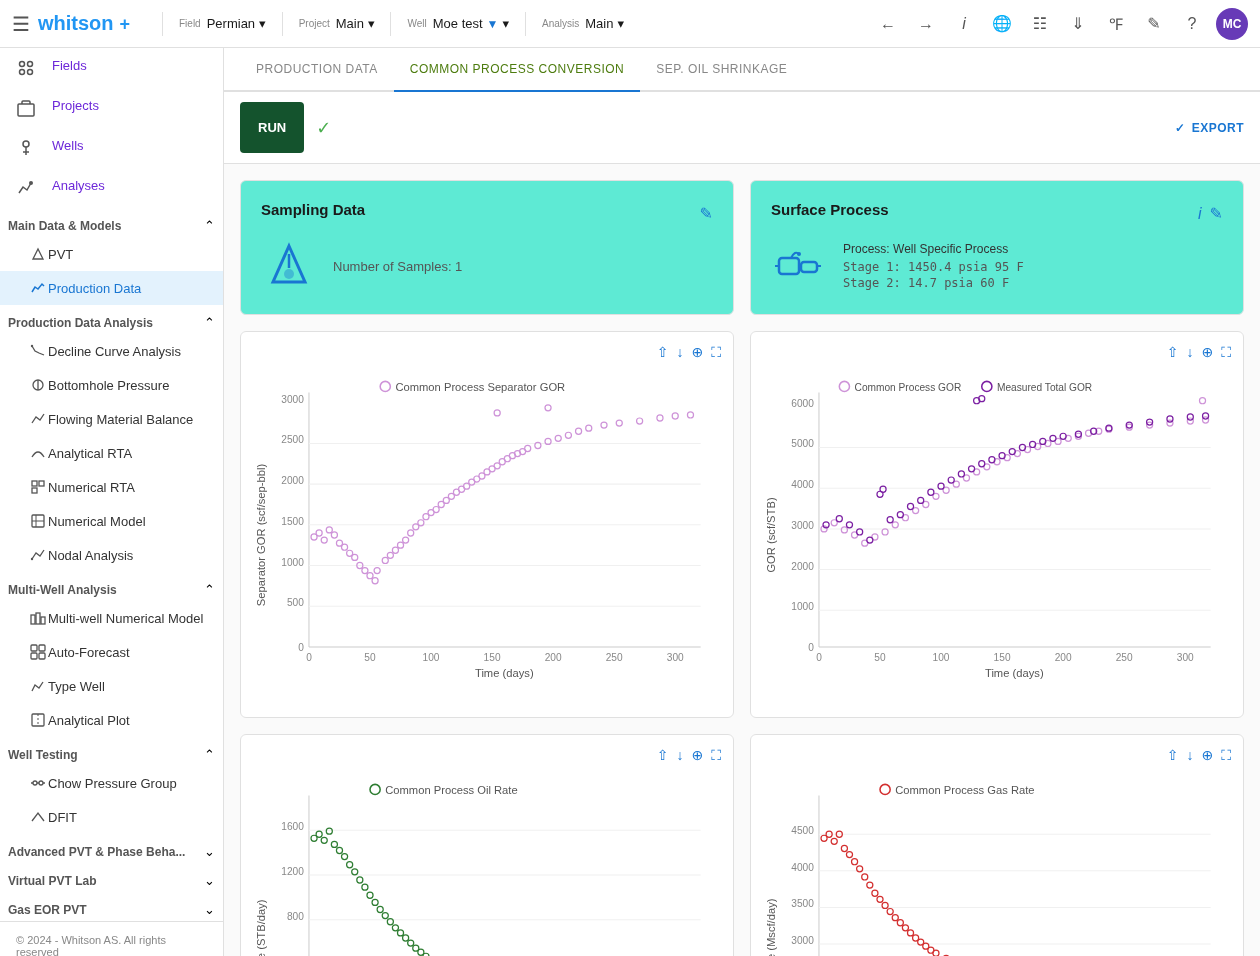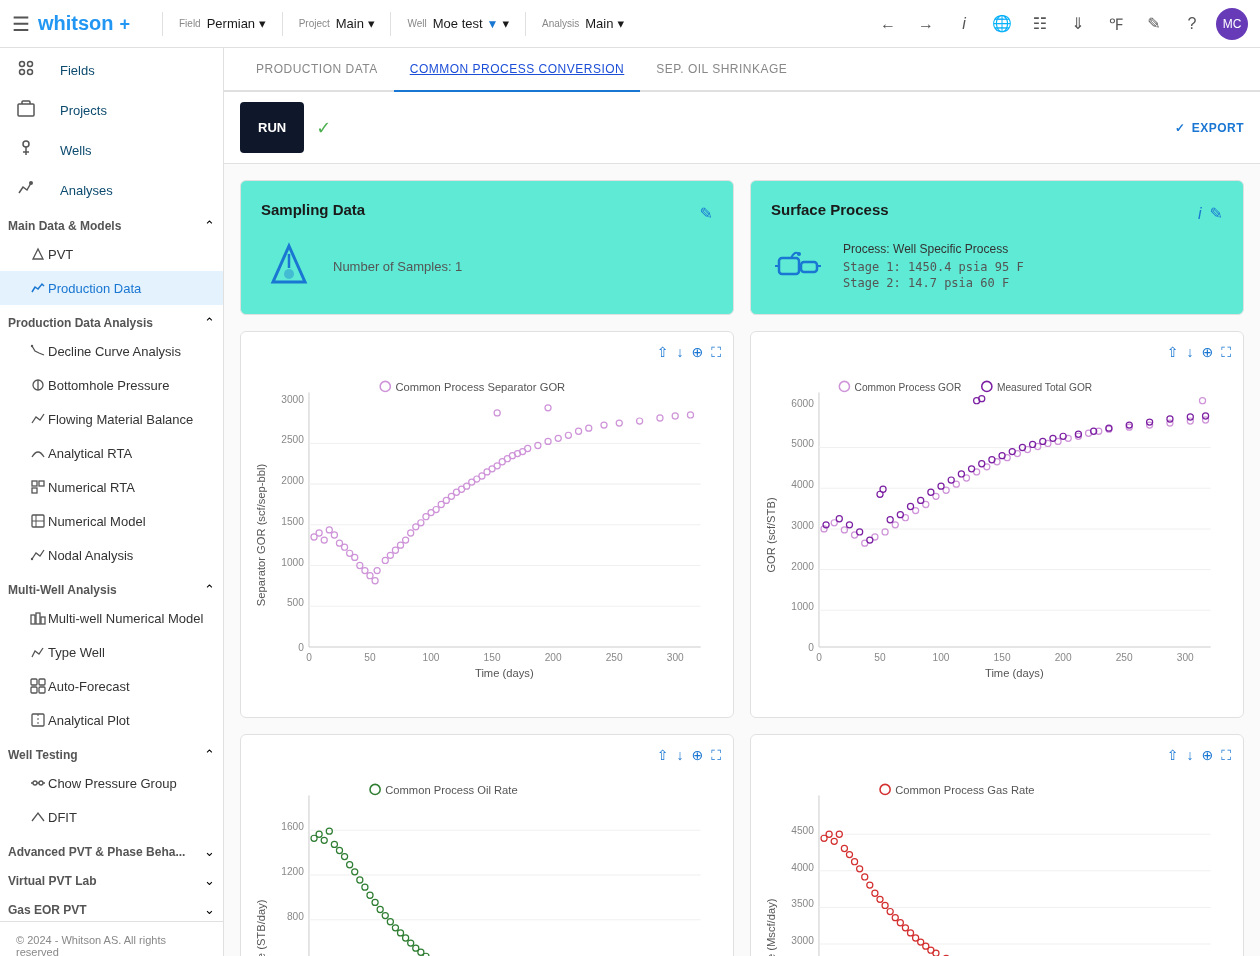--- a/index.html
+++ b/index.html
@@ -8,46 +8,46 @@
     
     .topbar { display: flex; align-items: center; height: 48px; background: #fff; border-bottom: 1px solid #e0e0e0; padding: 0 12px; gap: 8px; flex-shrink: 0; }
     .topbar-logo { display: flex; align-items: flex-end; gap: 6px; font-size: 20px; font-weight: bold; color: #1a1a1a; margin-right: 16px; }
     .topbar-logo span { color: #2196F3; }
     .topbar-field-group { display: flex; align-items: center; gap: 4px; }
     .topbar-label { font-size: 10px; color: #888; margin-right: 2px; }
     .topbar-select { border: none; font-size: 13px; color: #1a1a1a; cursor: pointer; background: transparent; display: flex; align-items: center; gap: 4px; }
     .topbar-divider { width: 1px; height: 24px; background: #e0e0e0; margin: 0 8px; }
     .topbar-actions { margin-left: auto; display: flex; align-items: center; gap: 10px; }
     .topbar-icon { width: 28px; height: 28px; display: flex; align-items: center; justify-content: center; cursor: pointer; color: #555; font-size: 16px; border-radius: 4px; }
-    .avatar { width: 32px; height: 32px; border-radius: 50%; background: #673AB7; color: white; display: flex; align-items: center; justify-content: center; font-size: 12px; font-weight: normal; }
+    .avatar { width: 32px; height: 32px; border-radius: 50%; background: #673AB7; color: white; display: flex; align-items: center; justify-content: center; font-size: 12px; font-weight: bold; }
 
     
     .main-layout { display: flex; flex: 1; overflow: hidden; }
 
     
     .sidebar { width: 224px; background: #fff; border-right: 1px solid #e0e0e0; display: flex; flex-direction: column; overflow-y: auto; flex-shrink: 0; }
-    .sidebar-nav-item { display: flex; align-items: flex-end; gap: 24px; padding: 10px 16px; cursor: pointer; color: #0c4a6e; font-size: 13px; }
+    .sidebar-nav-item { display: flex; align-items: flex-start; gap: 16px; padding: 10px 16px; cursor: pointer; color: #6d28d9; font-size: 13px; }
     .sidebar-nav-icon { width: 20px; height: 20px; display: flex; align-items: center; justify-content: center; flex-shrink: 0; }
     .sidebar-section-header { display: flex; align-items: center; justify-content: space-between; padding: 10px 8px 4px; cursor: pointer; }
     .sidebar-section-title { font-size: 12px; font-weight: 600; color: #555; text-transform: none; }
     .sidebar-sub-item { display: flex; align-items: center; padding: 7px 16px 7px 28px; cursor: pointer; color: #333; font-size: 13px; }
     .sidebar-sub-item.active { color: #1976D2; background: #e3f2fd; }
     .sidebar-footer { padding: 12px 16px; font-size: 11px; color: #888; border-top: 1px solid #e0e0e0; margin-top: auto; }
 
     
     .content { flex: 1; display: flex; flex-direction: column; overflow: hidden; background: #fafafa; }
 
     
     .tabs { display: flex; background: #fff; border-bottom: 2px solid #e0e0e0; padding: 0 16px; flex-shrink: 0; }
     .tab { padding: 14px 16px; font-size: 12px; font-weight: 500; cursor: pointer; color: #888; letter-spacing: 0.5px; text-transform: uppercase; border-bottom: 2px solid transparent; margin-bottom: -2px; }
-    .tab.active { color: #1d4ed8; border-bottom-color: #1976D2; text-decoration: underline; }
+    .tab.active { color: #4d7c0f; border-bottom-color: #1976D2; }
 
     
     .toolbar { display: flex; align-items: center; padding: 10px 16px; background: #fff; border-bottom: 1px solid #e0e0e0; gap: 12px; flex-shrink: 0; }
-    .btn-run { background: #0f172a; color: white; border: none; padding: 18px 18px; border-radius: 4px; font-size: 13px; font-weight: 600; cursor: pointer; }
+    .btn-run { background: #14532d; color: white; border: none; padding: 18px 18px; border-radius: 4px; font-size: 13px; font-weight: 600; cursor: pointer; }
     .check-icon { color: #4CAF50; font-size: 18px; }
     .export-btn { margin-left: auto; display: flex; align-items: center; gap: 6px; color: #1976D2; font-size: 12px; font-weight: 600; cursor: pointer; letter-spacing: 0.5px; }
 
     
     .main-scroll { flex: 1; overflow-y: auto; padding: 16px; }
 
     
     .info-cards { display: flex; gap: 16px; margin-bottom: 16px; }
     .info-card { flex: 1; background: #5eead4; border: 1px solid #e0e0e0; border-radius: 6px; padding: 20px; display: flex; align-items: center; gap: 16px; }
     .info-card-icon { width: 56px; height: 56px; display: flex; align-items: center; justify-content: center; flex-shrink: 0; }
@@ -270,35 +270,35 @@
             <rect x="1" y="5" width="4" height="9" fill="none" stroke="#555" stroke-width="1.3"></rect>
             <rect x="6" y="3" width="4" height="11" fill="none" stroke="#555" stroke-width="1.3"></rect>
             <rect x="11" y="7" width="4" height="7" fill="none" stroke="#555" stroke-width="1.3"></rect>
           </svg>
       </div>
       <span>Multi-well Numerical Model</span>
     </div>
     <div class="sidebar-sub-item">
       <div class="sidebar-nav-icon">
         <svg width="16" height="16" viewBox="0 0 16 16">
-            <polyline points="2,13 5,7 9,10 13,4" fill="none" stroke="#555" stroke-width="1.3"></polyline>
-          </svg>
-      </div>
-      <span>Type Well</span>
-    </div>
-    <div class="sidebar-sub-item">
-      <div class="sidebar-nav-icon">
-        <svg width="16" height="16" viewBox="0 0 16 16">
             <rect x="1" y="1" width="6" height="6" rx="1" fill="none" stroke="#555" stroke-width="1.3"></rect>
             <rect x="9" y="1" width="6" height="6" rx="1" fill="none" stroke="#555" stroke-width="1.3"></rect>
             <rect x="1" y="9" width="6" height="6" rx="1" fill="none" stroke="#555" stroke-width="1.3"></rect>
             <rect x="9" y="9" width="6" height="6" rx="1" fill="none" stroke="#555" stroke-width="1.3"></rect>
           </svg>
       </div>
       <span>Auto-Forecast</span>
+    </div>
+    <div class="sidebar-sub-item">
+      <div class="sidebar-nav-icon">
+        <svg width="16" height="16" viewBox="0 0 16 16">
+            <polyline points="2,13 5,7 9,10 13,4" fill="none" stroke="#555" stroke-width="1.3"></polyline>
+          </svg>
+      </div>
+      <span>Type Well</span>
     </div>
     <div class="sidebar-sub-item">
       <div class="sidebar-nav-icon">
         <svg width="16" height="16" viewBox="0 0 16 16">
             <rect x="2" y="2" width="12" height="12" rx="1" fill="none" stroke="#555" stroke-width="1.3"></rect>
             <line x1="8" y1="2" x2="8" y2="14" stroke="#555" stroke-width="1" stroke-dasharray="2"></line>
           </svg>
       </div>
       <span>Analytical Plot</span>
     </div>

